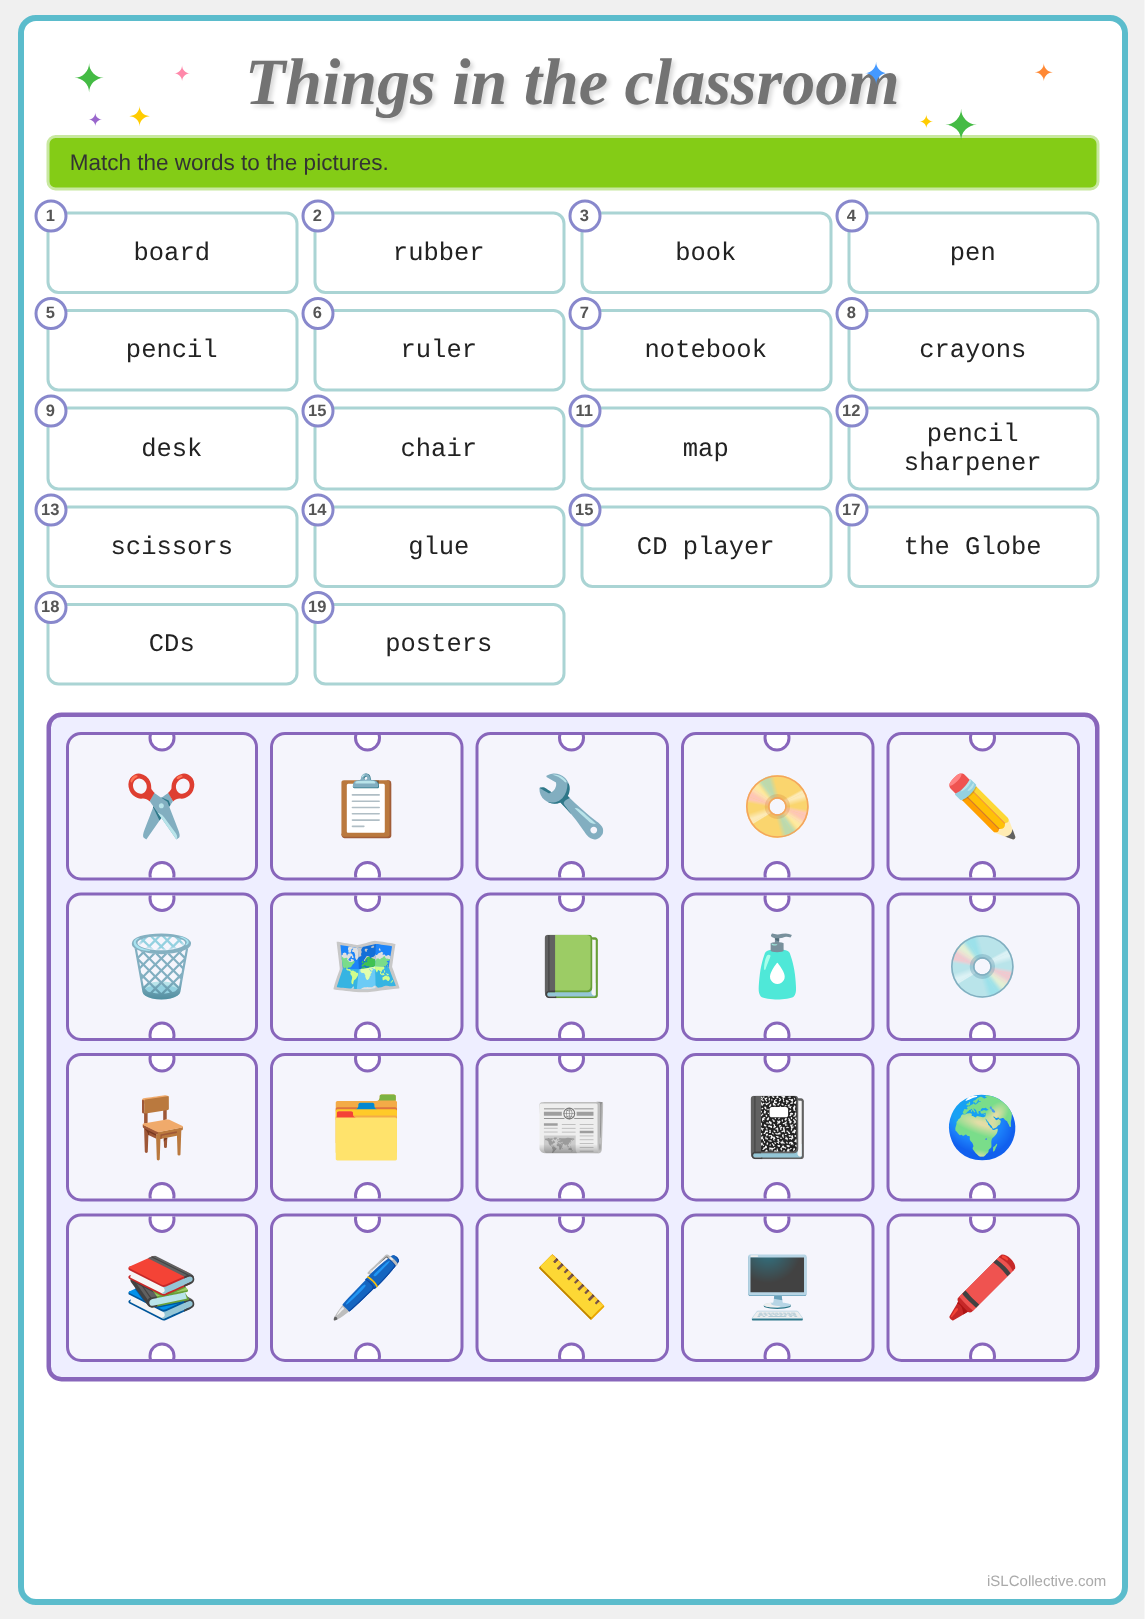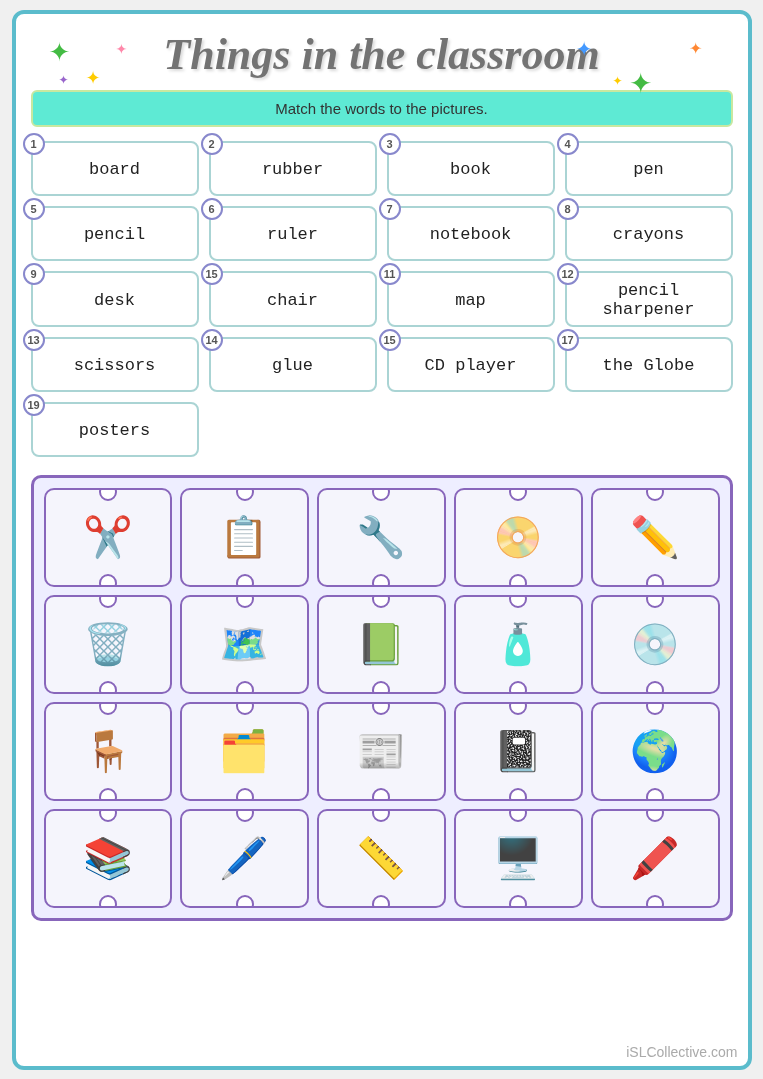--- a/index.html
+++ b/index.html
@@ -39,27 +39,26 @@
       position: absolute;
       top: 0; left: 0; right: 0; bottom: 0;
       pointer-events: none;
     }
     .star {
       position: absolute;
       font-size: 22px;
     }
     .instructions-box {
       border: 2px solid #c8e8a0;
-      background: #5eead4;
+      background: #84cc16;
       border-radius: 6px;
       padding: 8px 14px;
       margin-bottom: 14px;
       font-size: 15px;
       color: #333;
-      text-align: center;
     }
     .word-grid {
       display: grid;
       grid-template-columns: repeat(4, 1fr);
       gap: 10px;
       margin-bottom: 18px;
     }
     .word-item {
       border: 2px solid #aad4d4;
       border-radius: 8px;
@@ -133,21 +132,21 @@
       height: 95px;
       display: flex;
       align-items: center;
       justify-content: center;
       font-size: 40px;
     }
     .watermark {
       position: absolute;
       bottom: 6px;
       right: 10px;
-      font-size: 14px;
+      font-size: 10px;
       color: #aaa;
       padding-left: 36px;
     }
     
     .star-green { color: #44bb44; }
     .star-yellow { color: #ffcc00; }
     .star-pink { color: #ff88aa; }
     .star-purple { color: #9966cc; }
     .star-blue { color: #4499ff; }
     .star-orange { color: #ff8833; }
@@ -234,20 +233,24 @@
       </div>
       <div class="word-item">
         <span class="word-number">15</span>
         <span class="word-label">CD player</span>
       </div>
       <div class="word-item">
         <span class="word-number">17</span>
         <span class="word-label">the Globe</span>
       </div>
       <div class="word-item">
+        <span class="word-number">18</span>
+        <span class="word-label">CDs</span>
+      </div>
+      <div class="word-item">
         <span class="word-number">19</span>
         <span class="word-label">posters</span>
       </div>
     </div>
 
   <div class="picture-section">
     <div class="picture-grid" id="picture-grid-container">
     <div class="picture-cell">
           <div class="cell-inner">✂️</div>
         </div>

